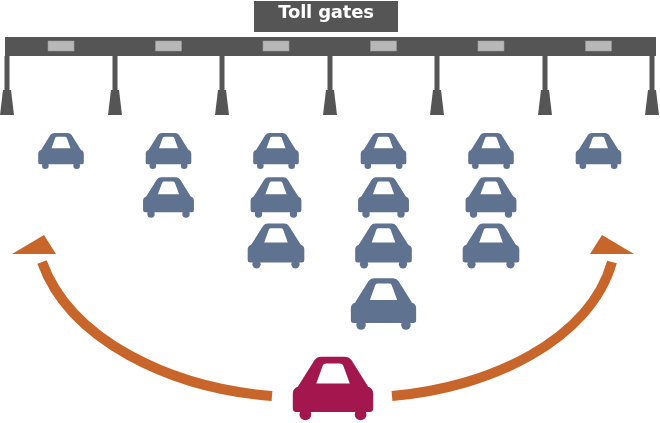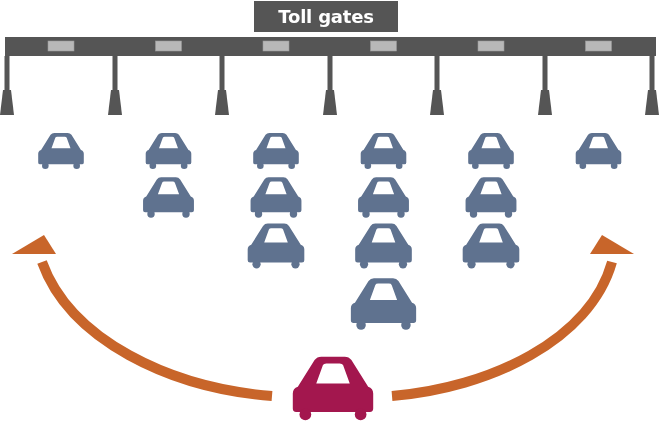--- a/index.html
+++ b/index.html
@@ -1,18 +1,18 @@
 <!DOCTYPE html>
 <html><head>
 <meta charset="utf-8">
 <style>
   html, body { margin: 0; padding: 0; background: #ffffff; }
   body { width: 660px; height: 423px; position: relative; overflow: hidden; font-family: "DejaVu Sans", sans-serif; }
   #scene { position: absolute; left: 0; top: 0; }
-  .title-box { position: absolute; left: 254px; top: 1px; width: 144px; height: 31px; background: #555555; display: flex; align-items: center; justify-content: center; }
+  .title-box { position: absolute; left: 254px; top: 1px; width: 144px; height: 31px; background: #555555; display: flex; justify-content: center; }
   .title-text { color: #ffffff; font-family: "DejaVu Sans", sans-serif; font-size: 18px; font-weight: bold; letter-spacing: -0.2px; }
 </style>
 </head>
 <body>
 
 <svg id="scene" width="660" height="423" viewBox="0 0 660 423" xmlns="http://www.w3.org/2000/svg">
   <defs>
     <symbol id="car" viewBox="0 0 100 80">
       <path d="M8,38 L28,6 Q31,2 36,2 L64,2 Q69,2 72,6 L92,38 Q98,40 98,46 L98,64 Q98,68 94,68 L6,68 Q2,68 2,64 L2,46 Q2,40 8,38 Z M30,34 L70,34 L62,12 Q61,10 58,10 L42,10 Q39,10 38,12 Z" fill-rule="evenodd"></path>
       <rect x="10" y="64" width="14" height="14" rx="7"></rect>

